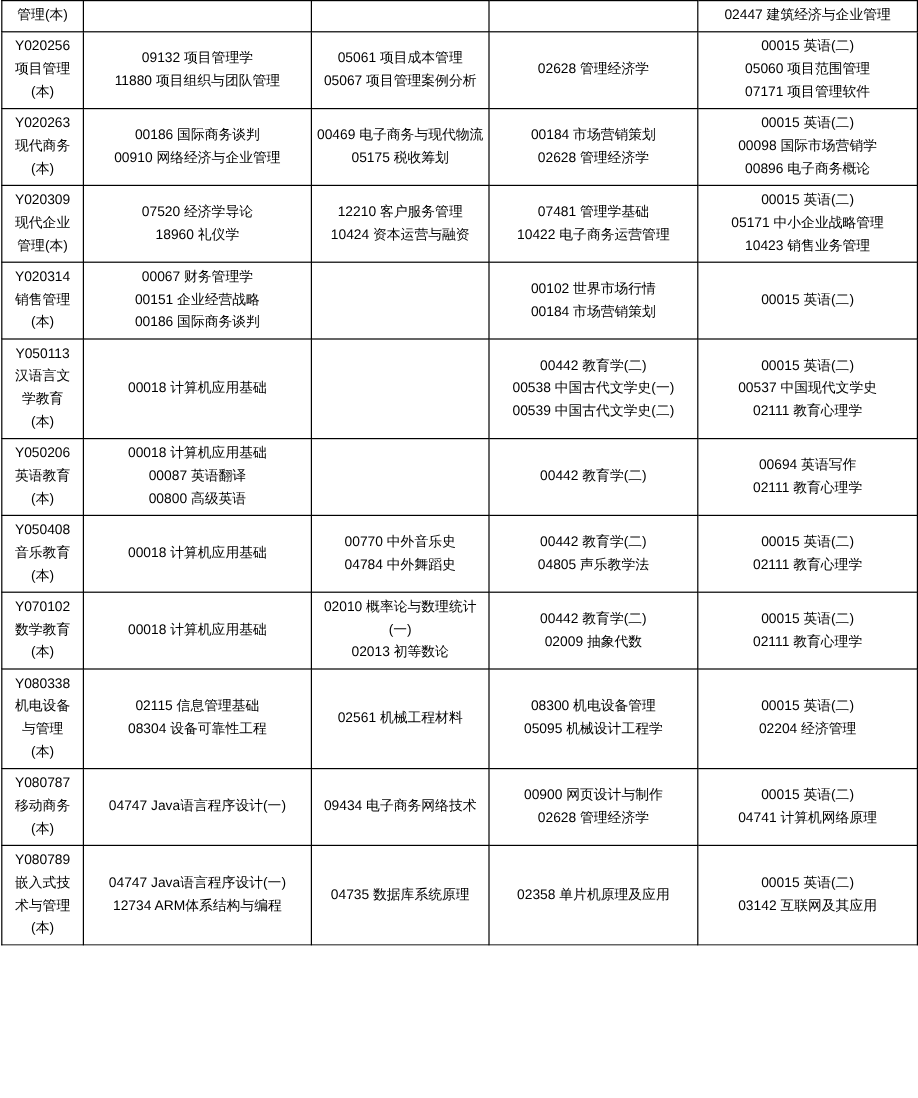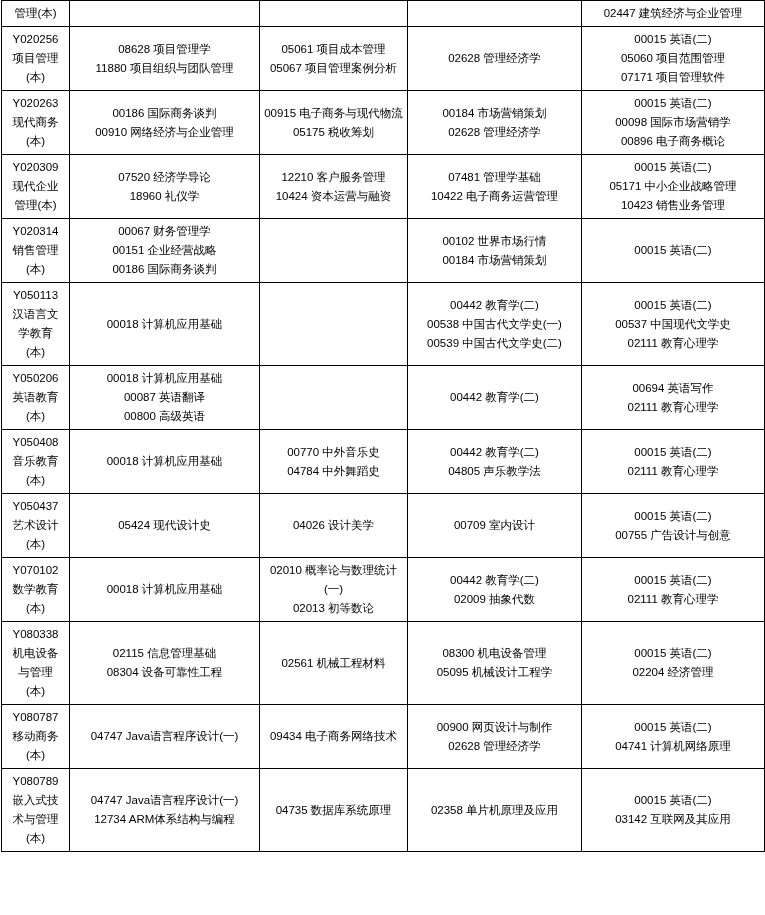--- a/index.html
+++ b/index.html
@@ -83,21 +83,21 @@
             <span class="cellline">02447 建筑经济与企业管理</span>
           </td>
         </tr>
         <tr>
           <td class="major">
             <span class="cellline">Y020256</span>
             <span class="cellline">项目管理</span>
             <span class="cellline">(本)</span>
           </td>
           <td>
-            <span class="cellline">08628 项目管理学</span>
+            <span class="cellline">09132 项目管理学</span>
             <span class="cellline">11880 项目组织与团队管理</span>
           </td>
           <td>
             <span class="cellline">05061 项目成本管理</span>
             <span class="cellline">05067 项目管理案例分析</span>
           </td>
           <td>
             <span class="cellline">02628 管理经济学</span>
           </td>
           <td>
@@ -110,21 +110,21 @@
           <td class="major">
             <span class="cellline">Y020263</span>
             <span class="cellline">现代商务</span>
             <span class="cellline">(本)</span>
           </td>
           <td>
             <span class="cellline">00186 国际商务谈判</span>
             <span class="cellline">00910 网络经济与企业管理</span>
           </td>
           <td>
-            <span class="cellline">00915 电子商务与现代物流</span>
+            <span class="cellline">00469 电子商务与现代物流</span>
             <span class="cellline">05175 税收筹划</span>
           </td>
           <td>
             <span class="cellline">00184 市场营销策划</span>
             <span class="cellline">02628 管理经济学</span>
           </td>
           <td>
             <span class="cellline">00015 英语(二)</span>
             <span class="cellline">00098 国际市场营销学</span>
             <span class="cellline">00896 电子商务概论</span>
@@ -235,40 +235,20 @@
             <span class="cellline">00770 中外音乐史</span>
             <span class="cellline">04784 中外舞蹈史</span>
           </td>
           <td>
             <span class="cellline">00442 教育学(二)</span>
             <span class="cellline">04805 声乐教学法</span>
           </td>
           <td>
             <span class="cellline">00015 英语(二)</span>
             <span class="cellline">02111 教育心理学</span>
-          </td>
-        </tr>
-        <tr>
-          <td class="major">
-            <span class="cellline">Y050437</span>
-            <span class="cellline">艺术设计</span>
-            <span class="cellline">(本)</span>
-          </td>
-          <td>
-            <span class="cellline">05424 现代设计史</span>
-          </td>
-          <td>
-            <span class="cellline">04026 设计美学</span>
-          </td>
-          <td>
-            <span class="cellline">00709 室内设计</span>
-          </td>
-          <td>
-            <span class="cellline">00015 英语(二)</span>
-            <span class="cellline">00755 广告设计与创意</span>
           </td>
         </tr>
         <tr>
           <td class="major">
             <span class="cellline">Y070102</span>
             <span class="cellline">数学教育</span>
             <span class="cellline">(本)</span>
           </td>
           <td>
             <span class="cellline">00018 计算机应用基础</span>

